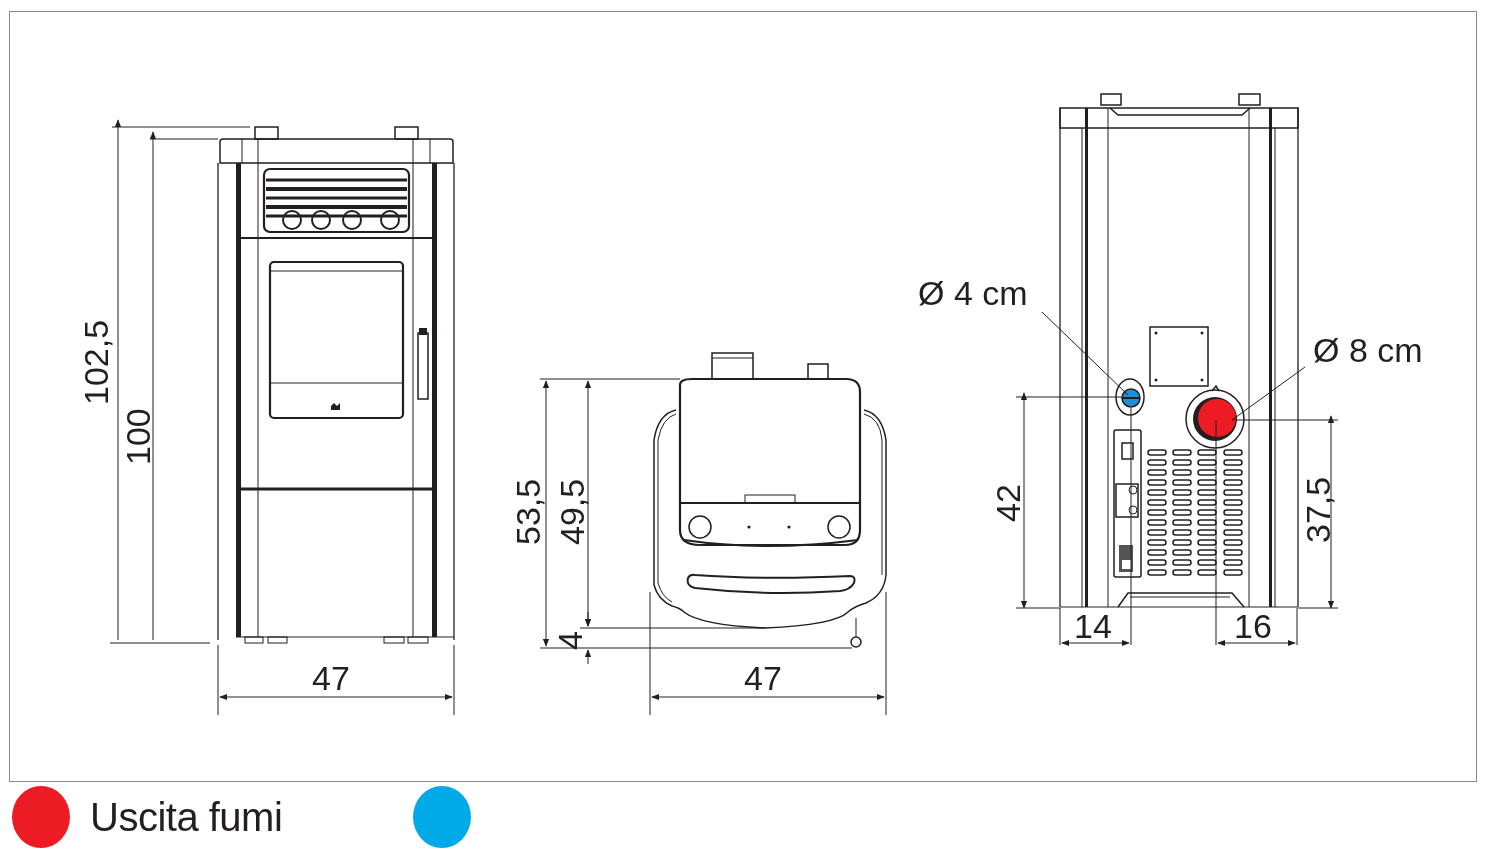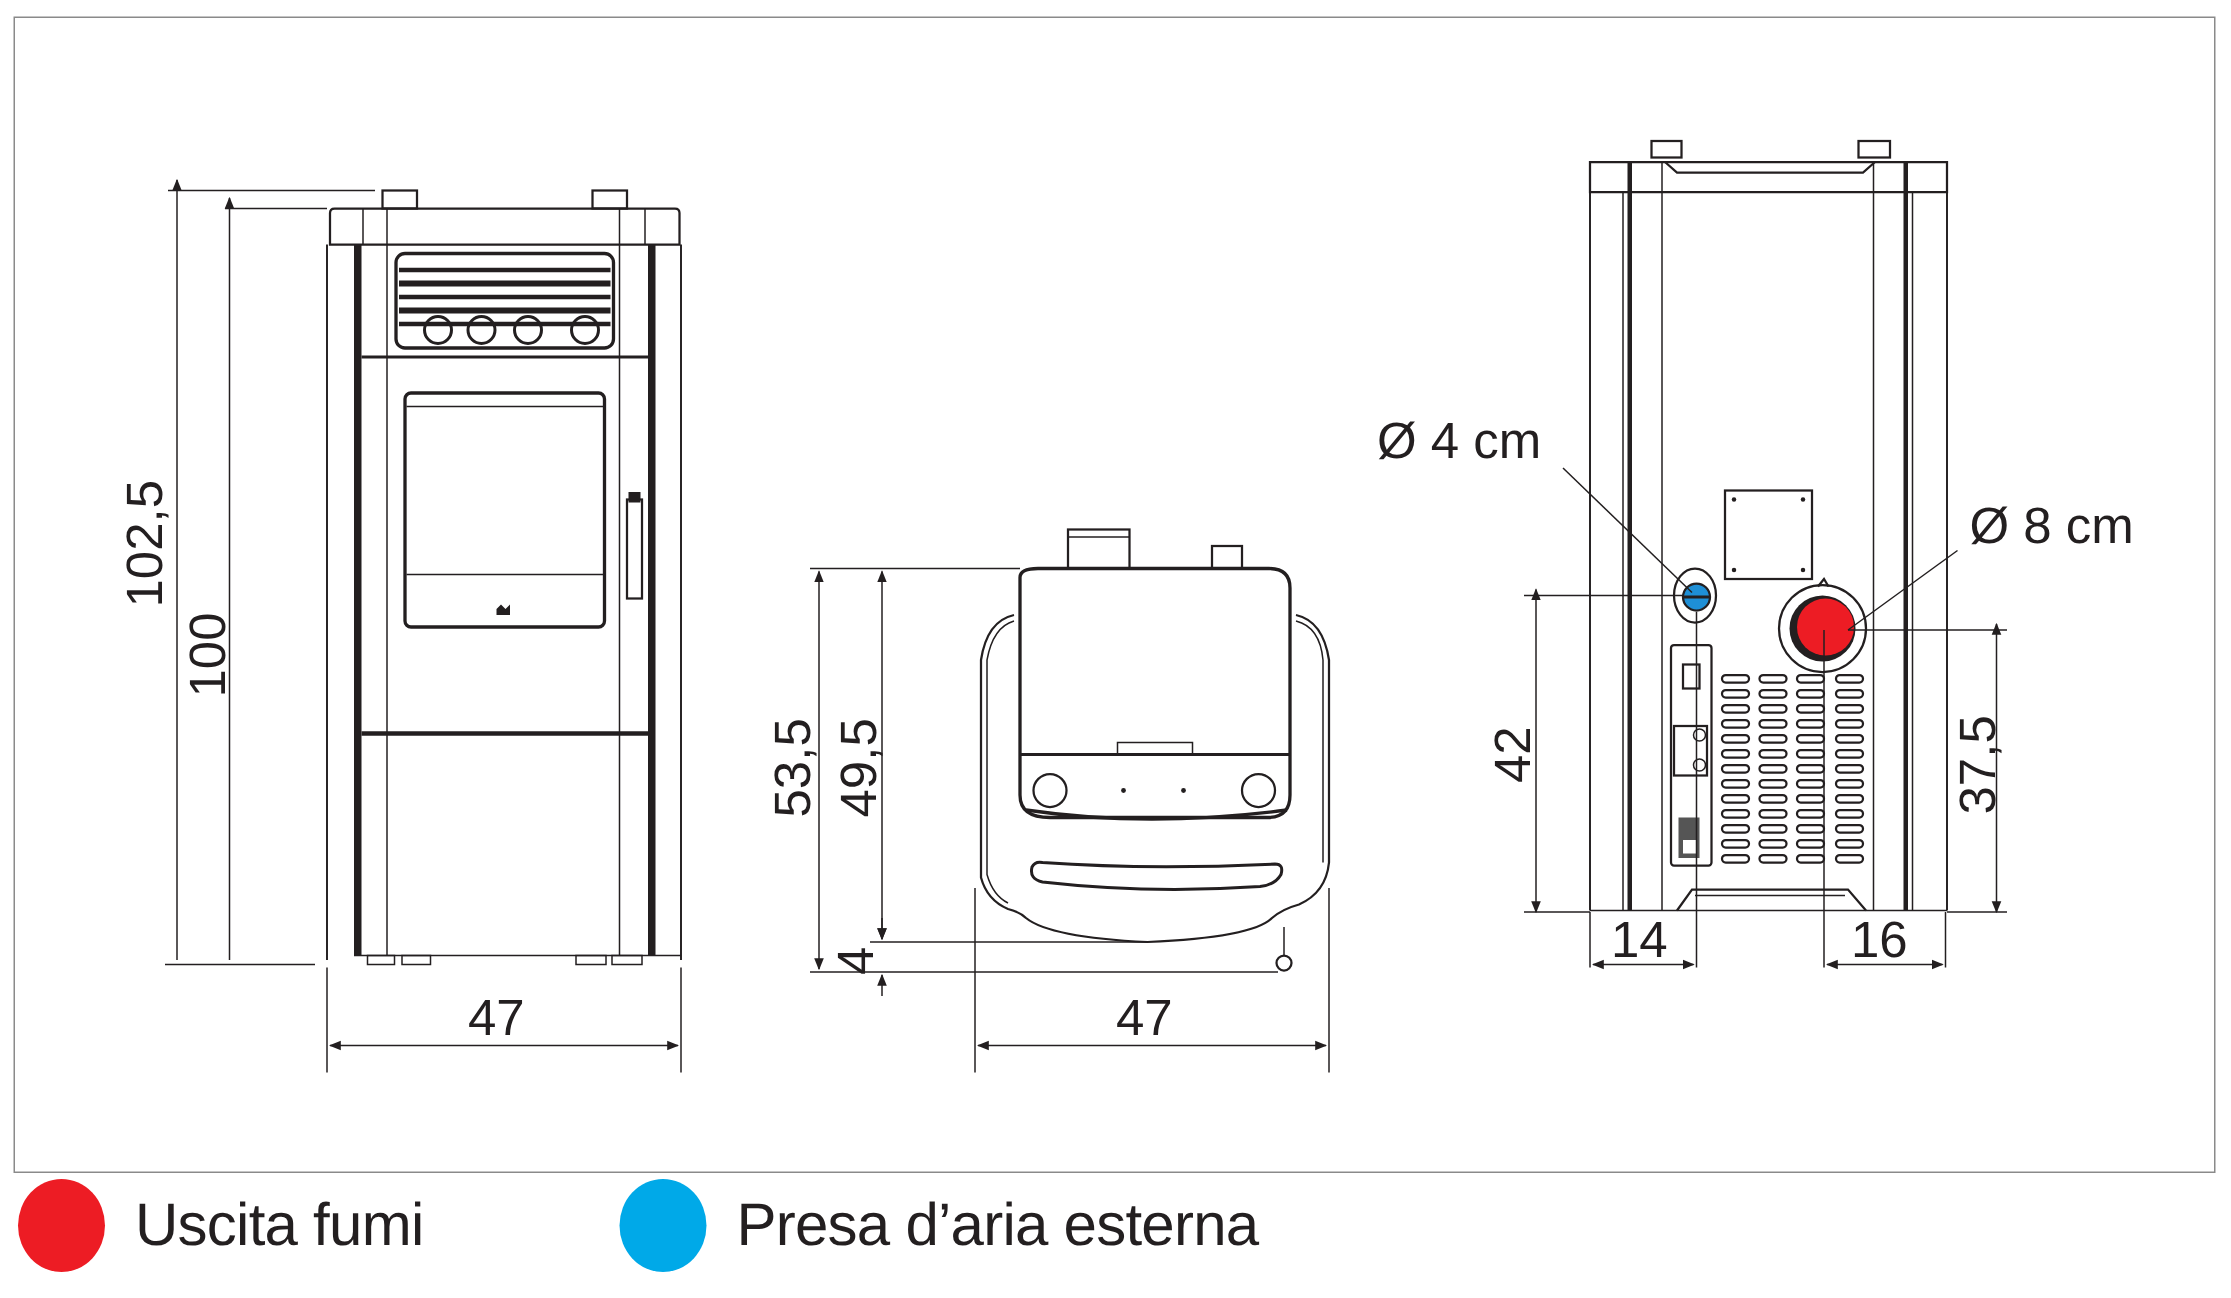--- a/index.html
+++ b/index.html
@@ -222,14 +222,13 @@
     <text class="dim-text" x="1234" y="638">16</text>
   </g>
 </svg>
 
 <div class="legend" style="left:12px;">
   <div class="dot" style="background:#ed1c24;"></div>
   <span class="lbl">Uscita fumi</span>
 </div>
 <div class="legend" style="left:413px;">
   <div class="dot" style="background:#00a9e8;"></div>
-  <span class="lbl">Presa d’aria esterna</span>
 </div>
 
 </body></html>

